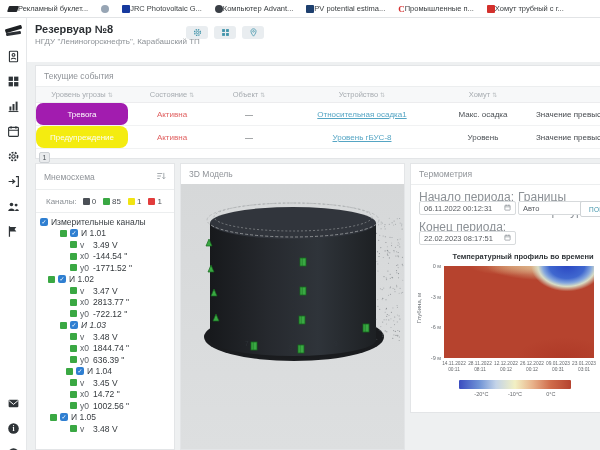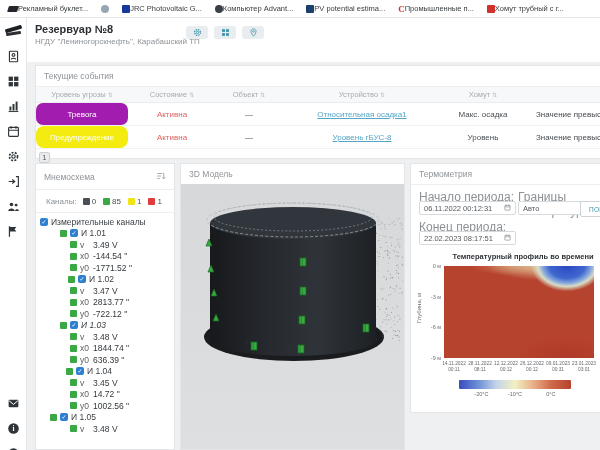--- a/index.html
+++ b/index.html
@@ -353,21 +353,21 @@
         <div class="trow" style="padding-left: 34px;">
           <span class="gsq"></span>
           <span class="tkey">x0</span>
           <span class="tval">-144.54 "</span>
         </div>
         <div class="trow" style="padding-left: 34px;">
           <span class="gsq"></span>
           <span class="tkey">y0</span>
           <span class="tval">-1771.52 "</span>
         </div>
-        <div class="trow" style="padding-left: 32px;">
+        <div class="trow" style="padding-left: 12px;">
           <span class="gsq"></span>
           <span class="cbx">✓</span>
           <span class="tlabel">И 1.02</span>
         </div>
         <div class="trow" style="padding-left: 34px;">
           <span class="gsq"></span>
           <span class="tkey">v</span>
           <span class="tval">3.47 V</span>
         </div>
         <div class="trow" style="padding-left: 34px;">

